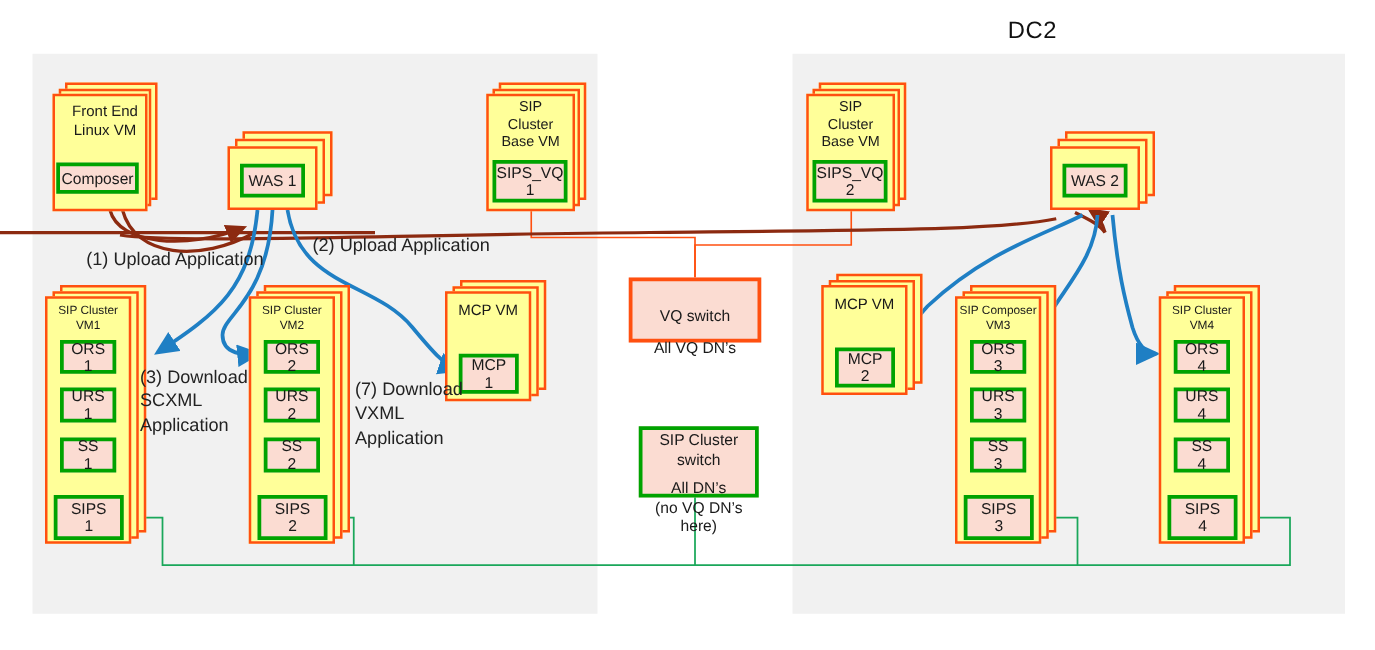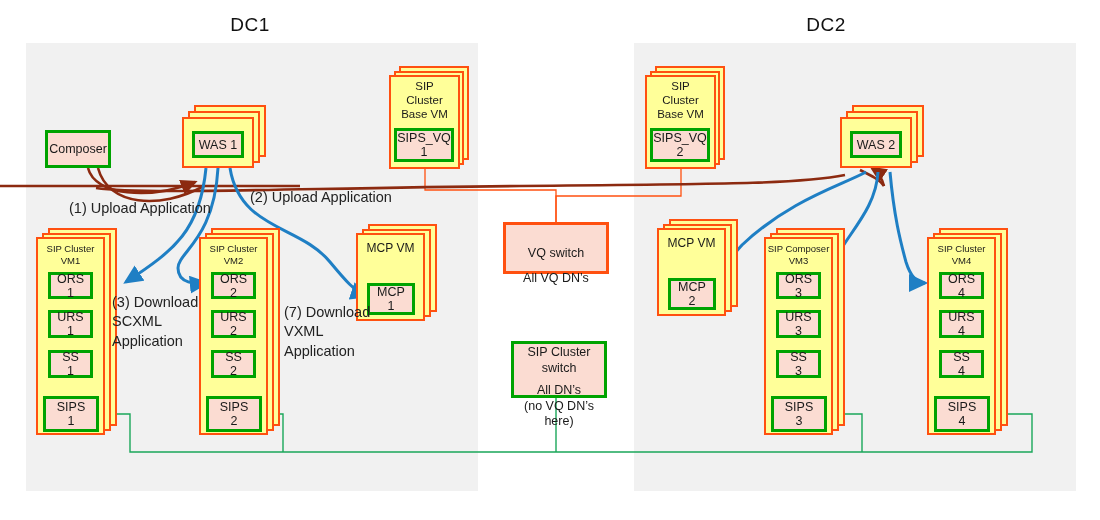--- a/index.html
+++ b/index.html
@@ -42,21 +42,20 @@
             pointer-events:none;overflow:visible;}
 </style>
 </head>
 <body>
 
 <div id="stage">
 
   <div class="dc-panel" style="left:26px;top:43px;width:452px;height:448px;"></div>
   <div class="dc-panel" style="left:634px;top:43px;width:442px;height:448px;"></div>
 
-  <div class="dc-title" style="left:180px;top:14px;width:140px;">DC1</div>
   <div class="dc-title" style="left:756px;top:14px;width:140px;">DC2</div>
 
   <svg class="wires" viewBox="0 0 1100 520">
     <defs>
       <marker id="ar-blue" markerWidth="7" markerHeight="7" refX="5.4" refY="3" orient="auto">
         <path d="M0,0 L6.5,3 L0,6 z" fill="#1f7fc4"></path>
       </marker>
       <marker id="ar-dark" markerWidth="7" markerHeight="7" refX="5.4" refY="3" orient="auto">
         <path d="M0,0 L6.5,3 L0,6 z" fill="#8c2a10"></path>
       </marker>
@@ -118,21 +117,28 @@
     <g stroke="#1f7fc4" stroke-width="3" fill="none">
 
       <path d="M866,172 C840,186 790,200 742,245 C726,262 716,282 707,292" marker-end="url(#ar-blue)"></path>
 
       <path d="M878,172 C876,210 846,235 834,262 C828,276 830,282 834,283" marker-end="url(#ar-blue)"></path>
 
       <path d="M890,172 C894,216 900,240 906,262 C911,278 918,283 925,283" marker-end="url(#ar-blue)"></path>
     </g>
   </svg>
 
-  <div class="svc" style="left:45px;top:130px;width:66px;height:38px;">
+  <div class="vm" style="left:42px;top:66px;width:84px;height:104px;">
+    <div class="sheet s3" style="left:10px;top:0;width:74px;height:94px;"></div>
+    <div class="sheet s2" style="left:5px;top:5px;width:74px;height:94px;"></div>
+    <div class="sheet s1" style="left:0px;top:9px;width:76px;height:94px;"></div>
+    <div class="vm-label" style="top:16px;font-size:12px;white-space:pre-line;">Front End
+Linux VM</div>
+  </div>
+  <div class="svc" style="left:45px;top:130px;width:66px;height:25px;">
     <span>Composer</span>
   </div>
 
   <div class="vm" style="left:182px;top:105px;width:90px;height:64px;">
     <div class="sheet s3" style="left:12px;top:0;width:72px;height:52px;"></div>
     <div class="sheet s2" style="left:6px;top:6px;width:72px;height:52px;"></div>
     <div class="sheet s1" style="left:0px;top:12px;width:72px;height:51px;"></div>
   </div>
   <div class="svc" style="left:192px;top:131px;width:52px;height:27px;">
     <span>WAS 1</span>

